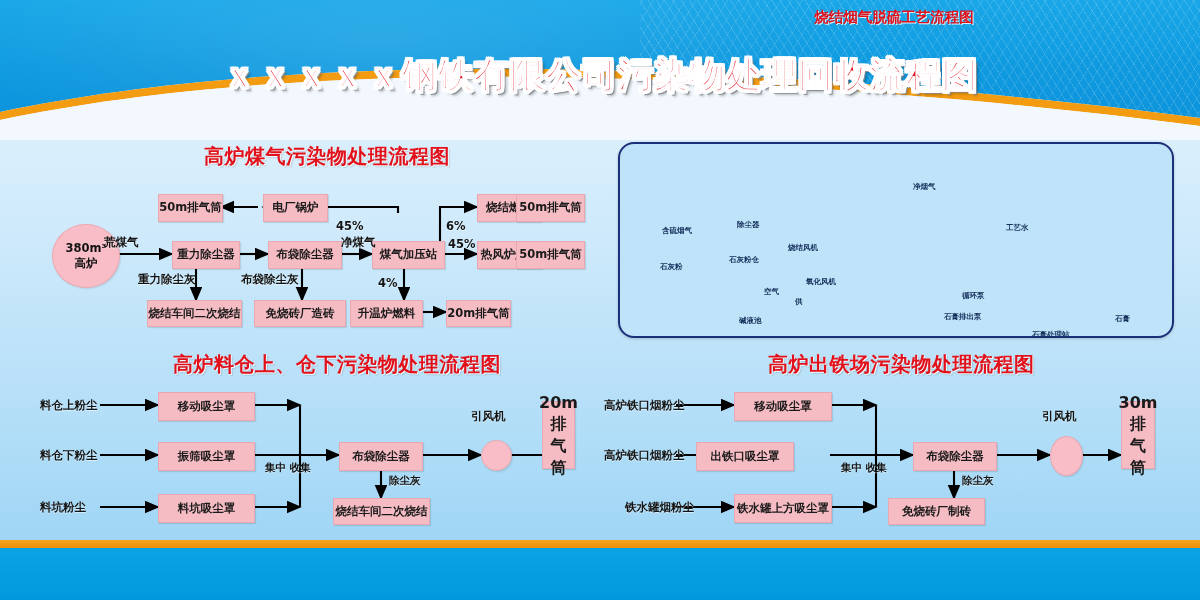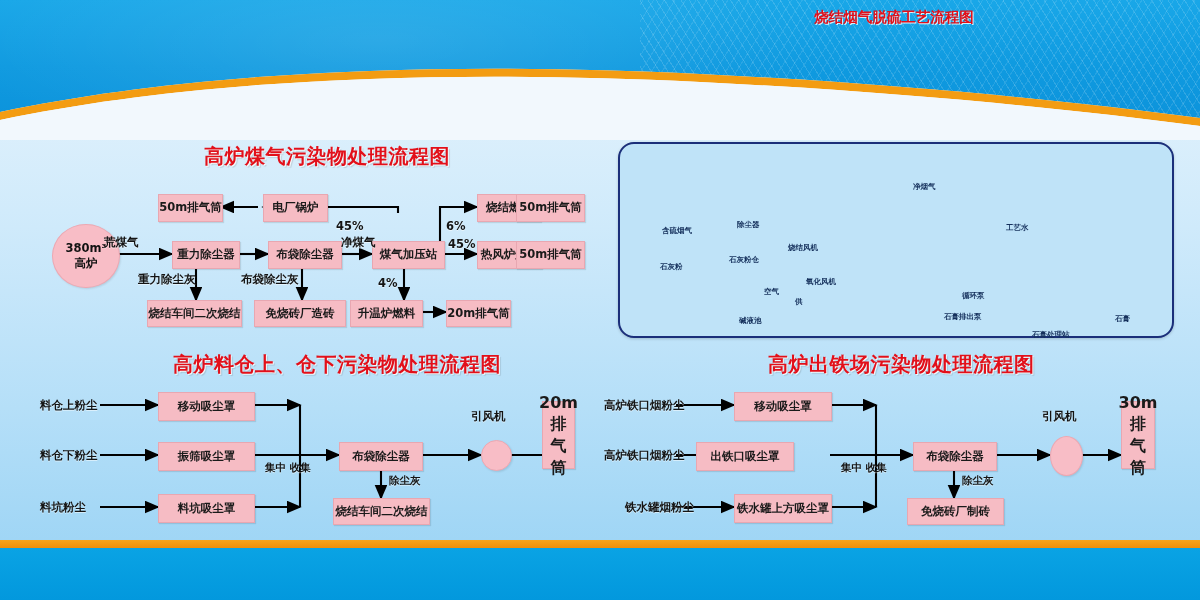--- a/index.html
+++ b/index.html
@@ -101,20 +101,23 @@
   </div>
 
   <svg class="banner-curve" viewBox="0 0 1200 140" preserveAspectRatio="none">
 
     <path d="M0,140 L0,112 C180,74 420,60 700,74 C900,84 1060,100 1200,118 L1200,140 Z" fill="#eef7fd"></path>
 
     <path d="M0,112 C180,74 420,60 700,74 C900,84 1060,100 1200,118 L1200,126 C1060,108 900,92 700,82 C420,68 180,82 0,120 Z" fill="#f39c12"></path>
     <path d="M0,120 C180,82 420,68 700,82 C900,92 1060,108 1200,126 L1200,140 L0,140 Z" fill="#f2f8fd"></path>
   </svg>
 
+  <div class="title-wrap">
+    <span class="title">ｘｘｘｘｘ钢铁有限公司污染物处理回收流程图</span>
+  </div>
 
   <svg class="conn" viewBox="0 0 1200 600">
     <defs>
       <marker id="ah" markerWidth="7" markerHeight="7" refX="6.2" refY="3" orient="auto">
         <path d="M0,0 L7,3 L0,6 Z" fill="#000"></path>
       </marker>
       <marker id="ahg" markerWidth="6" markerHeight="6" refX="5.4" refY="2.6" orient="auto">
         <path d="M0,0 L6,2.6 L0,5.2 Z" fill="#18a05a"></path>
       </marker>
       <marker id="ahc" markerWidth="6" markerHeight="6" refX="5.4" refY="2.6" orient="auto">
@@ -319,21 +322,21 @@
   <div class="lbl" style="left:604px;top:500px;margin-left:21px;">铁水罐烟粉尘</div>
 
   <div class="box" style="left:734px;top:392px;width:96px;height:27px;">移动吸尘罩</div>
   <div class="box" style="left:696px;top:442px;width:96px;height:27px;">出铁口吸尘罩</div>
   <div class="box" style="left:734px;top:494px;width:96px;height:27px;">铁水罐上方吸尘罩</div>
 
   <div class="lbl sm" style="left:841px;top:461px;">集中  收集</div>
 
   <div class="box" style="left:913px;top:442px;width:82px;height:27px;">布袋除尘器</div>
   <div class="lbl sm" style="left:962px;top:474px;">除尘灰</div>
-  <div class="box" style="left:907px;top:498px;width:95px;height:25px;">免烧砖厂制砖</div>
+  <div class="box" style="left:888px;top:498px;width:95px;height:25px;">免烧砖厂制砖</div>
 
   <div class="lbl" style="left:1042px;top:409px;">引风机</div>
   <div class="circ" style="left:1050px;top:436px;width:31px;height:38px;"></div>
 
   <div class="box v" style="left:1121px;top:401px;width:32px;height:66px;">
     <span>30m</span>
     <span>排</span>
     <span>气</span>
     <span>筒</span>
   </div>

